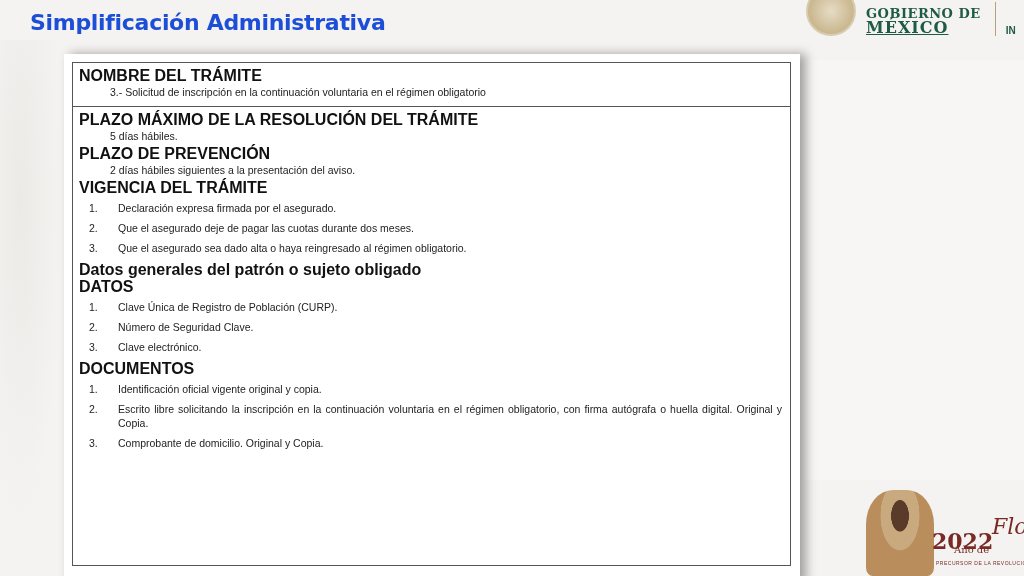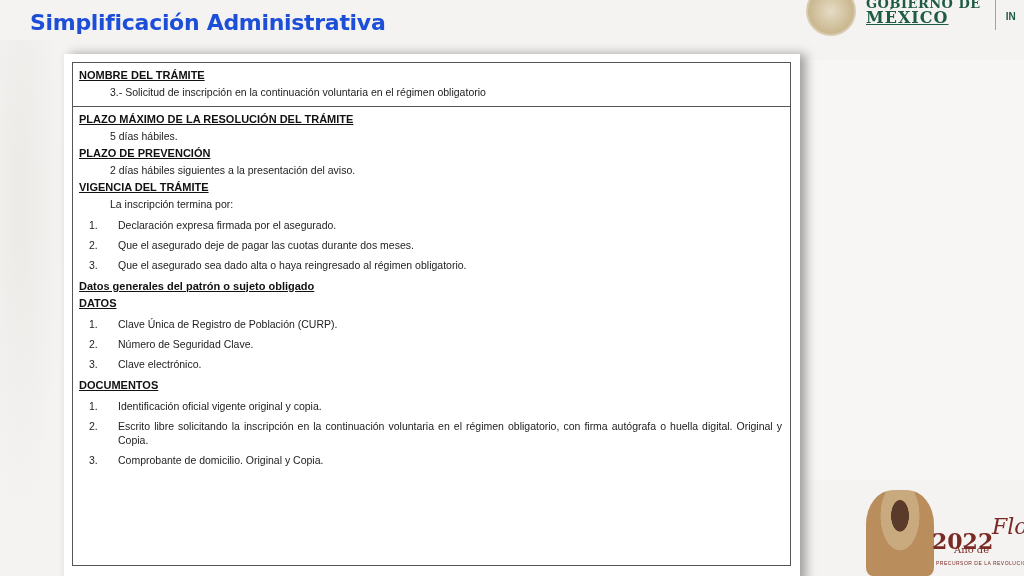--- a/index.html
+++ b/index.html
@@ -15,21 +15,21 @@
   }
   .bg-pattern-right {
     position:absolute; right:0; top:60px; width:220px; height:420px;
     background:#f7f6f4;
   }
   .title {
     position:absolute; left:30px; top:10px;
     font-family:"DejaVu Sans", sans-serif; font-weight:bold;
     font-size:22px; color:#1d4ed8; letter-spacing:-0.3px;
   }
-  .gov-logo { position:absolute; left:806px; top:0; height:36px; display:flex; align-items:center; }
+  .gov-logo { position:absolute; left:806px; top:0; height:36px; display:flex; align-items:flex-end; }
   .seal {
     width:46px; height:46px; border-radius:50%; margin-top:-14px;
     background: radial-gradient(circle, #e6dcc6 0%, #cdbb94 60%, #bfa97c 100%);
     border:2px solid #d8ccb0;
   }
   .gov-text { margin-left:10px; margin-top:-10px; color:#1e5b43; font-family:"DejaVu Serif", serif; font-weight:bold; line-height:1; }
   .gov-text .small { font-size:13px; margin-top:-4px; letter-spacing:0.5px; }
   .gov-text .big { font-size:16px; letter-spacing:1px;text-decoration:underline; }
   .gov-divider { width:1px; height:34px; background:#b8a17a; margin:-10px 10px 0 14px; }
   .imss { color:#1e5b43; font-weight:bold; font-size:10px; margin-top:-4px; }
@@ -37,21 +37,21 @@
   .sheet {
     position:absolute; left:64px; top:54px; width:736px; height:530px;
     background:#fff; box-shadow: 6px 0 10px rgba(0,0,0,0.35);
   }
   .doc {
     position:absolute; left:8px; top:8px; width:719px; height:504px;
     border:1.5px solid #555; box-sizing:border-box;
     font-size:10.5px; color:#222;
   }
   .row-head { border-bottom:1.5px solid #555; padding:4px 6px 5px 6px; }
-  .h { font-weight:bold; font-size:11px; color:#111; line-height:17px;text-decoration:underline; }
+  .h { font-weight:bold; font-size:16px; color:#111; line-height:17px; }
   .t { line-height:17px;margin-left:31px; }
   .body { padding:4px 6px; }
   .list { margin:2px 0 2px 0; }
   .li { display:flex; line-height:14px; margin:5px 0 6px 0; }
   .li .n { width:39px; padding-left:10px; flex:none; box-sizing:border-box; }
   .li .c { flex:1; text-align:justify; padding-right:2px; }
 
   .footer-logo { position:absolute; left:864px; top:484px; width:160px; height:92px; }
   .portrait {
     position:absolute; left:2px; top:6px; width:68px; height:86px;
@@ -86,21 +86,20 @@
     <div class="row-head">
       <div class="h">NOMBRE DEL TRÁMITE</div>
       <div class="t">3.- Solicitud de inscripción en la continuación voluntaria en el régimen obligatorio</div>
     </div>
     <div class="body">
       <div class="h">PLAZO MÁXIMO DE LA RESOLUCIÓN DEL TRÁMITE</div>
       <div class="t">5 días hábiles.</div>
       <div class="h">PLAZO DE PREVENCIÓN</div>
       <div class="t">2 días hábiles siguientes a la presentación del aviso.</div>
       <div class="h">VIGENCIA DEL TRÁMITE</div>
-      <div class="t">La inscripción termina por:</div>
       <div class="list">
         <div class="li">
             <span class="n">1.</span>
             <span class="c">Declaración expresa firmada por el asegurado.</span>
           </div>
         <div class="li">
             <span class="n">2.</span>
             <span class="c">Que el asegurado deje de pagar las cuotas durante dos meses.</span>
           </div>
         <div class="li">

